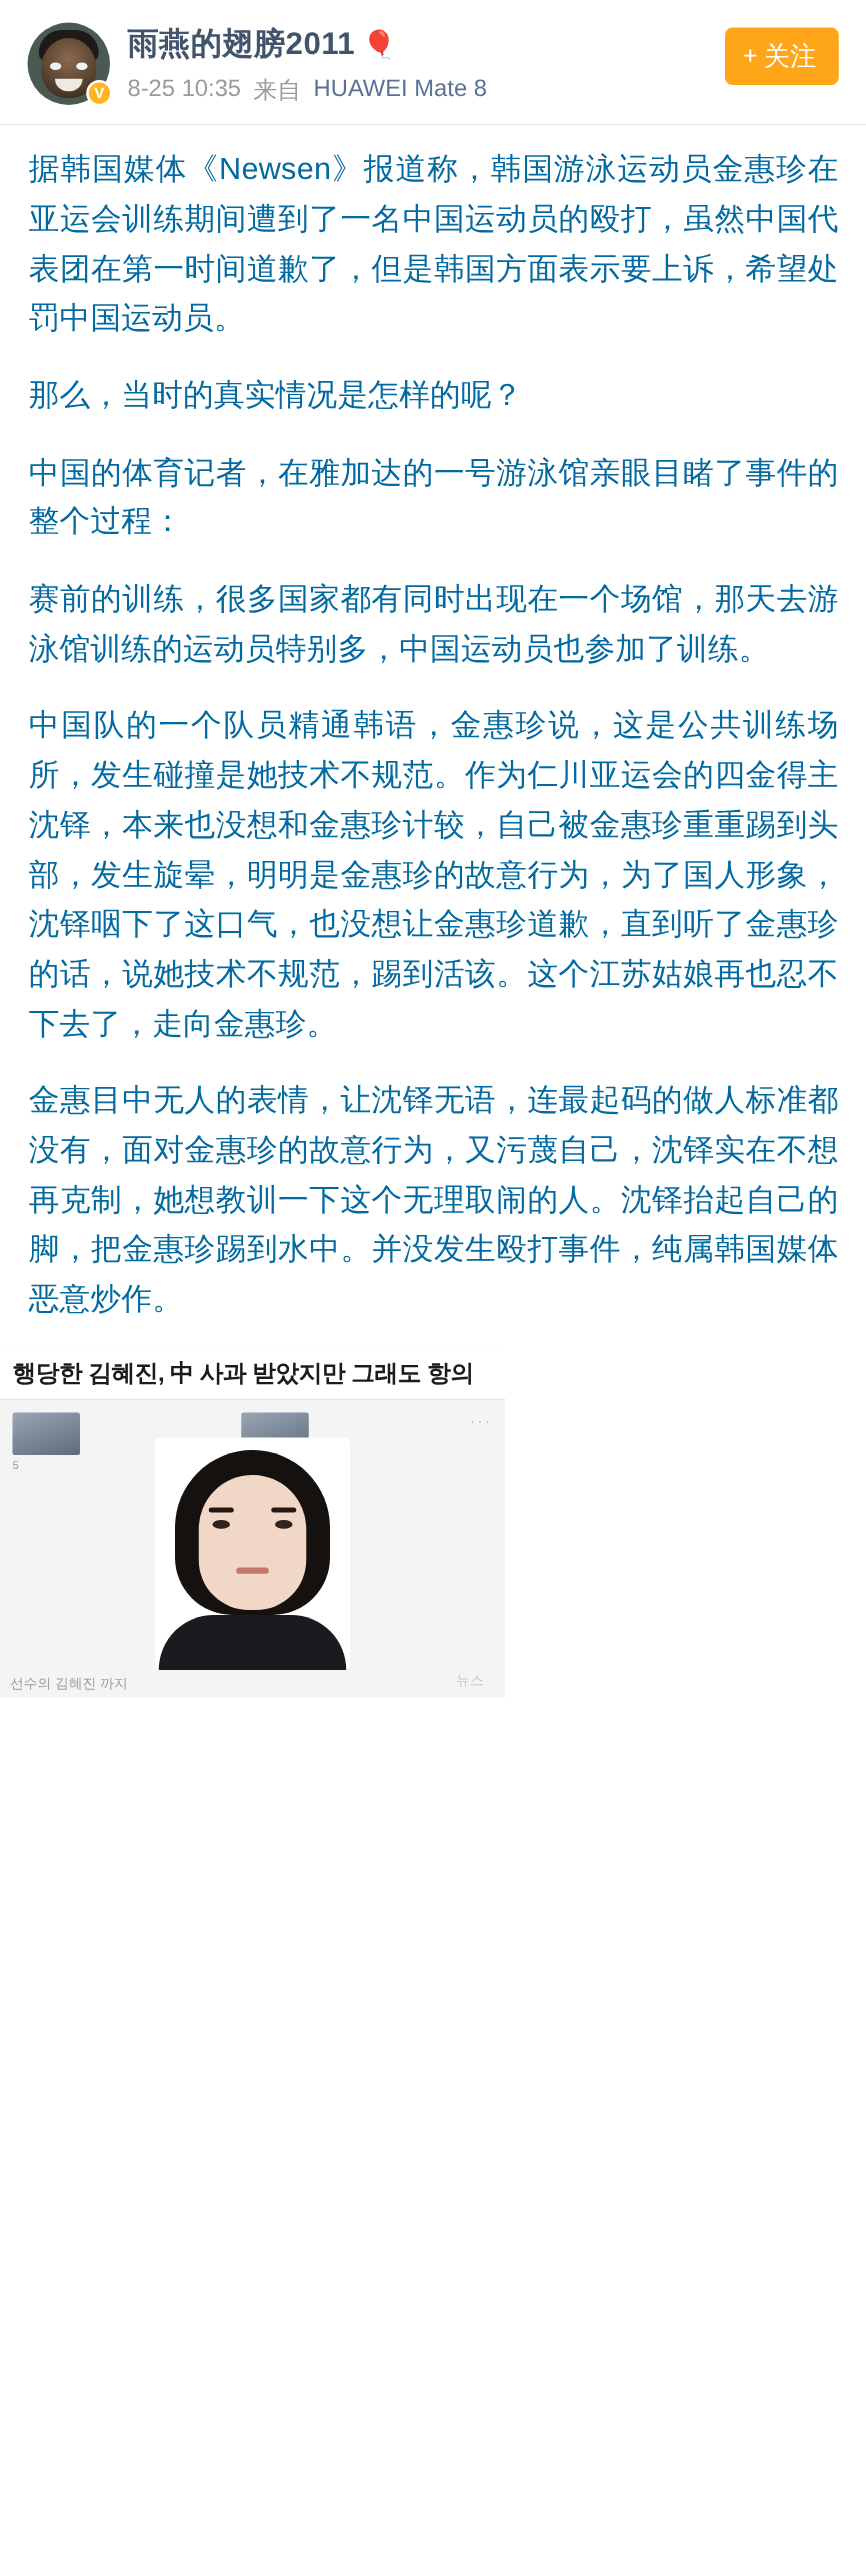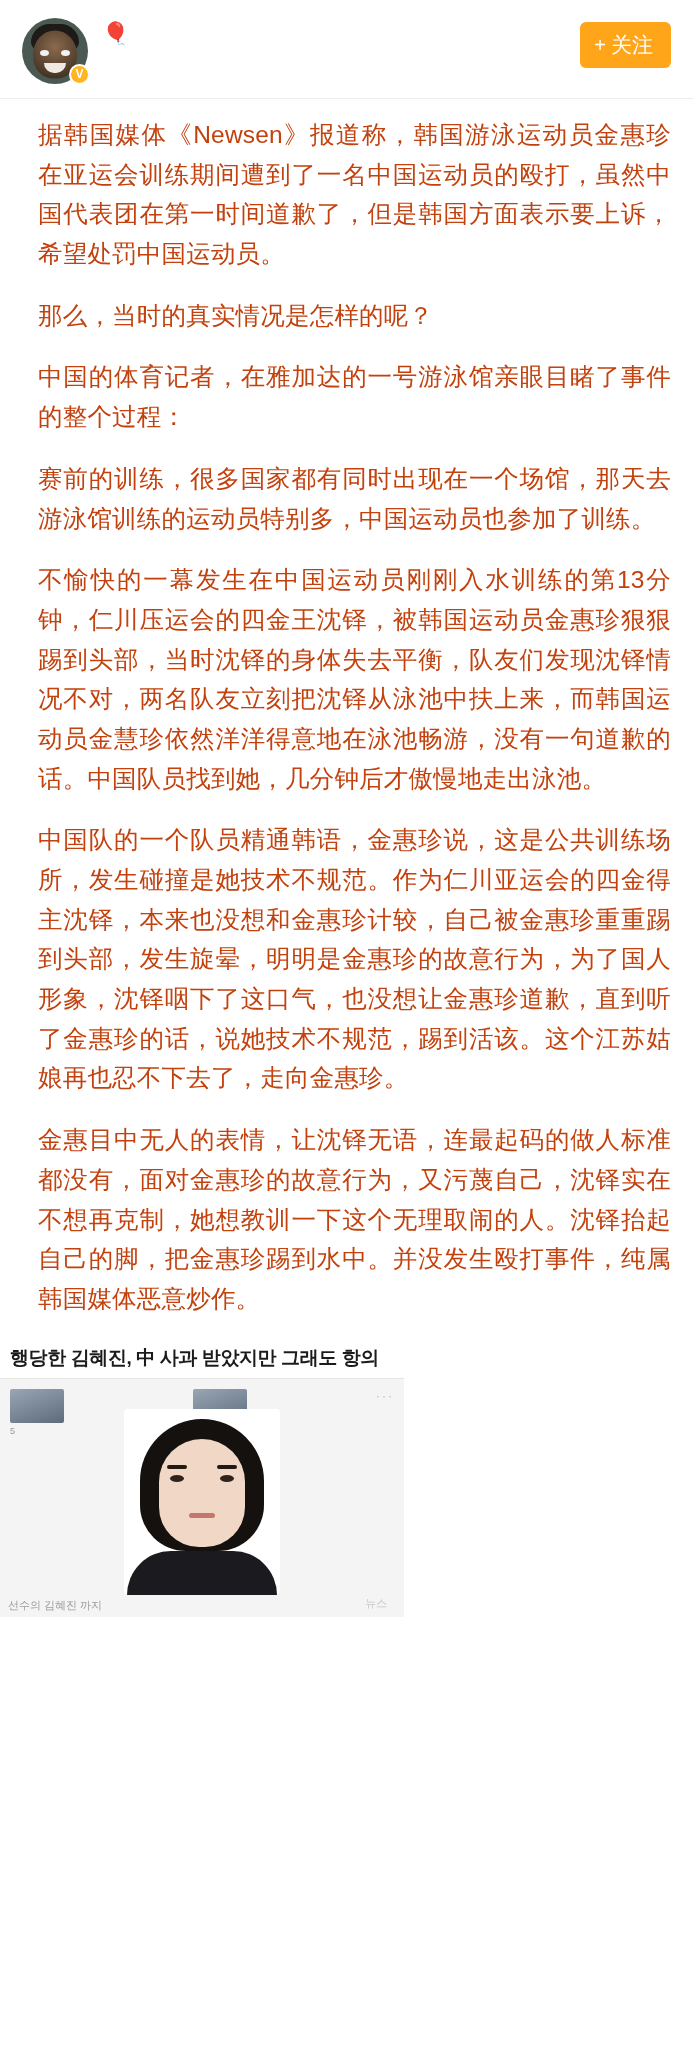--- a/index.html
+++ b/index.html
@@ -143,22 +143,22 @@
     margin: 4px 0 0 0;
   }
 
   
   .content {
     padding: 16px 22px 0 22px;
   }
   .content p {
     font-size: 24.5px;
     line-height: 1.62;
-    color: #c2410c;
-    margin: 0 0 22px 16px;
+    color: #0369a1;
+    margin: 0 0 22px 1px;
     text-align: justify;
     word-break: break-all;
     letter-spacing: .2px;
   }
   .content p:last-child { margin-bottom: 14px; }
 
   
   .images {
     display: flex;
     gap: 6px;
@@ -370,38 +370,43 @@
         <div class="face"></div>
         <div class="eye l"></div>
         <div class="eye r"></div>
         <div class="mouth"></div>
       </div>
       <div class="badge-v">V</div>
     </div>
 
     <div class="meta">
       <div class="nickname">
+        <span>雨燕的翅膀2011</span>
         <span class="balloon">🎈</span>
+      </div>
+      <div class="submeta">
+        <span>8-25 10:35</span>
+        <span class="src-label">来自</span>
+        <span class="device">HUAWEI Mate 8</span>
       </div>
     </div>
 
     <button class="follow-btn">
       <span class="plus">+</span>
       <span>关注</span>
     </button>
   </div>
 
   <div class="divider"></div>
 
   <div class="content">
     <p>据韩国媒体《Newsen》报道称，韩国游泳运动员金惠珍在亚运会训练期间遭到了一名中国运动员的殴打，虽然中国代表团在第一时间道歉了，但是韩国方面表示要上诉，希望处罚中国运动员。</p>
     <p>那么，当时的真实情况是怎样的呢？</p>
     <p>中国的体育记者，在雅加达的一号游泳馆亲眼目睹了事件的整个过程：</p>
     <p>赛前的训练，很多国家都有同时出现在一个场馆，那天去游泳馆训练的运动员特别多，中国运动员也参加了训练。</p>
-    <p>不愉快的一幕发生在中国运动员刚刚入水训练的第13分钟，仁川压运会的四金王沈铎，被韩国运动员金惠珍狠狠踢到头部，当时沈铎的身体失去平衡，队友们发现沈铎情况不对，两名队友立刻把沈铎从泳池中扶上来，而韩国运动员金慧珍依然洋洋得意地在泳池畅游，没有一句道歉的话。中国队员找到她，几分钟后才傲慢地走出泳池。</p>
     <p>中国队的一个队员精通韩语，金惠珍说，这是公共训练场所，发生碰撞是她技术不规范。作为仁川亚运会的四金得主沈铎，本来也没想和金惠珍计较，自己被金惠珍重重踢到头部，发生旋晕，明明是金惠珍的故意行为，为了国人形象，沈铎咽下了这口气，也没想让金惠珍道歉，直到听了金惠珍的话，说她技术不规范，踢到活该。这个江苏姑娘再也忍不下去了，走向金惠珍。</p>
     <p>金惠目中无人的表情，让沈铎无语，连最起码的做人标准都没有，面对金惠珍的故意行为，又污蔑自己，沈铎实在不想再克制，她想教训一下这个无理取闹的人。沈铎抬起自己的脚，把金惠珍踢到水中。并没发生殴打事件，纯属韩国媒体恶意炒作。</p>
   </div>
 
   <div class="images">
 
     <div class="img-left">
       <div class="news-strip"></div>
       <div class="news-head">행당한 김혜진, 中 사과 받았지만 그래도 항의</div>
 

